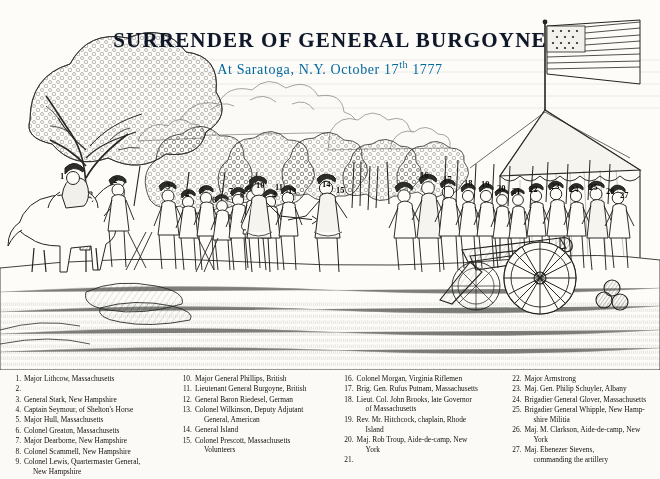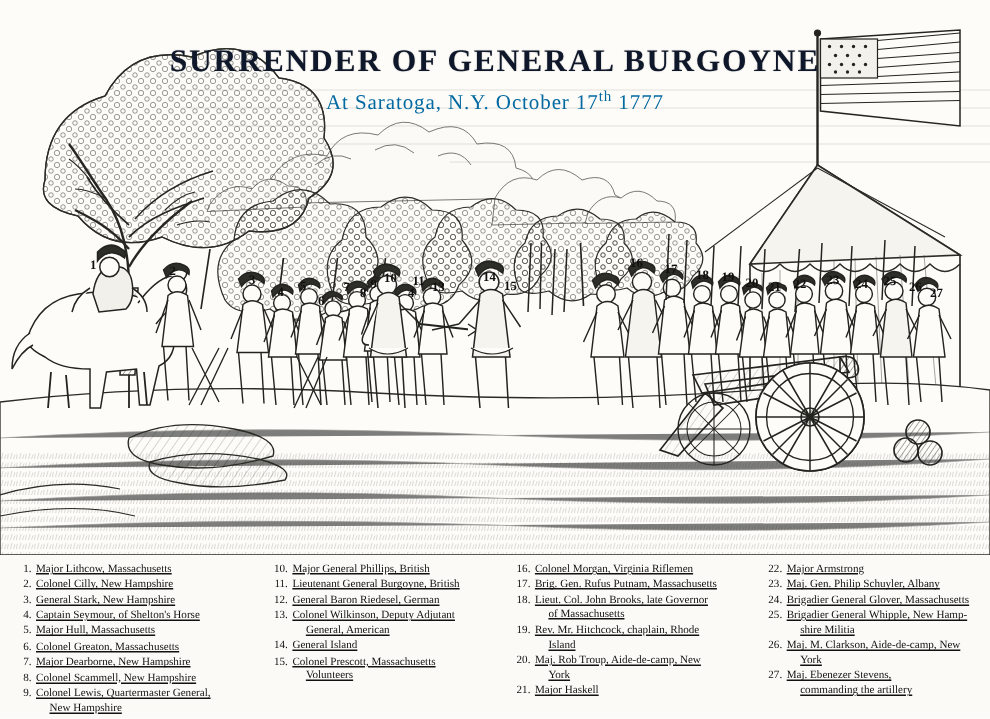--- a/index.html
+++ b/index.html
@@ -89,21 +89,20 @@
   }
   .key-num {
     width: 15px;
     text-align: right;
     padding-right: 3px;
     flex: none;
     white-space: nowrap;
   }
   .key-text {
     flex: 1 1 auto;
-    text-decoration: underline;
   }
   .key-text .cont {
     display: block;
     padding-left: 9px;
   }
 
   
   .callout {
     position: absolute;
     font-family: "Liberation Serif", serif;
@@ -519,21 +518,20 @@
   </div>
 
   <div class="legend" id="legend">
       <div class="legend-col c1">
         <div class="key-item">
           <span class="key-num">1.</span>
           <span class="key-text">Major Lithcow, Massachusetts</span>
         </div>
         <div class="key-item">
           <span class="key-num">2.</span>
-          <span class="key-text">Colonel Cilly, New Hampshire</span>
         </div>
         <div class="key-item">
           <span class="key-num">3.</span>
           <span class="key-text">General Stark, New Hampshire</span>
         </div>
         <div class="key-item">
           <span class="key-num">4.</span>
           <span class="key-text">Captain Seymour, of Shelton's Horse</span>
         </div>
         <div class="key-item">
@@ -599,21 +597,20 @@
         <div class="key-item">
           <span class="key-num">19.</span>
           <span class="key-text">Rev. Mr. Hitchcock, chaplain, Rhode<span class="cont">Island</span></span>
         </div>
         <div class="key-item">
           <span class="key-num">20.</span>
           <span class="key-text">Maj. Rob Troup, Aide-de-camp, New<span class="cont">York</span></span>
         </div>
         <div class="key-item">
           <span class="key-num">21.</span>
-          <span class="key-text">Major Haskell</span>
         </div>
       </div>
       <div class="legend-col c4">
         <div class="key-item">
           <span class="key-num">22.</span>
           <span class="key-text">Major Armstrong</span>
         </div>
         <div class="key-item">
           <span class="key-num">23.</span>
           <span class="key-text">Maj. Gen. Philip Schuyler, Albany</span>

